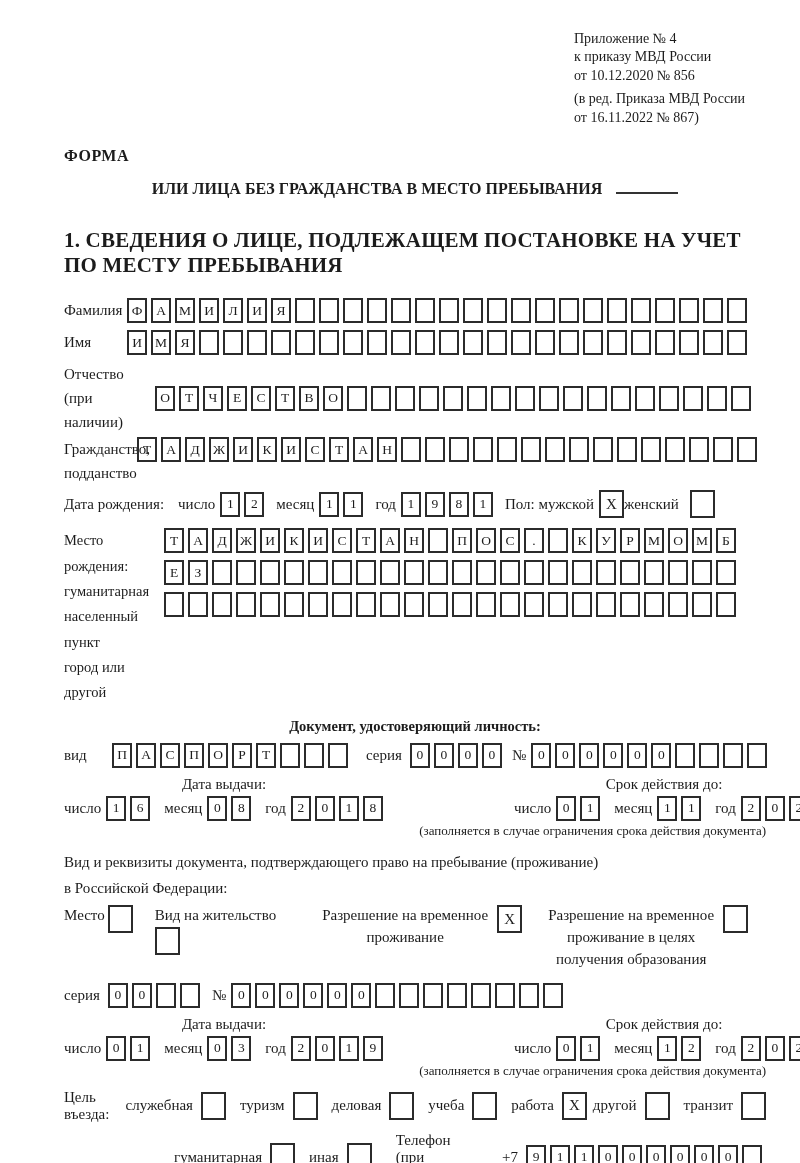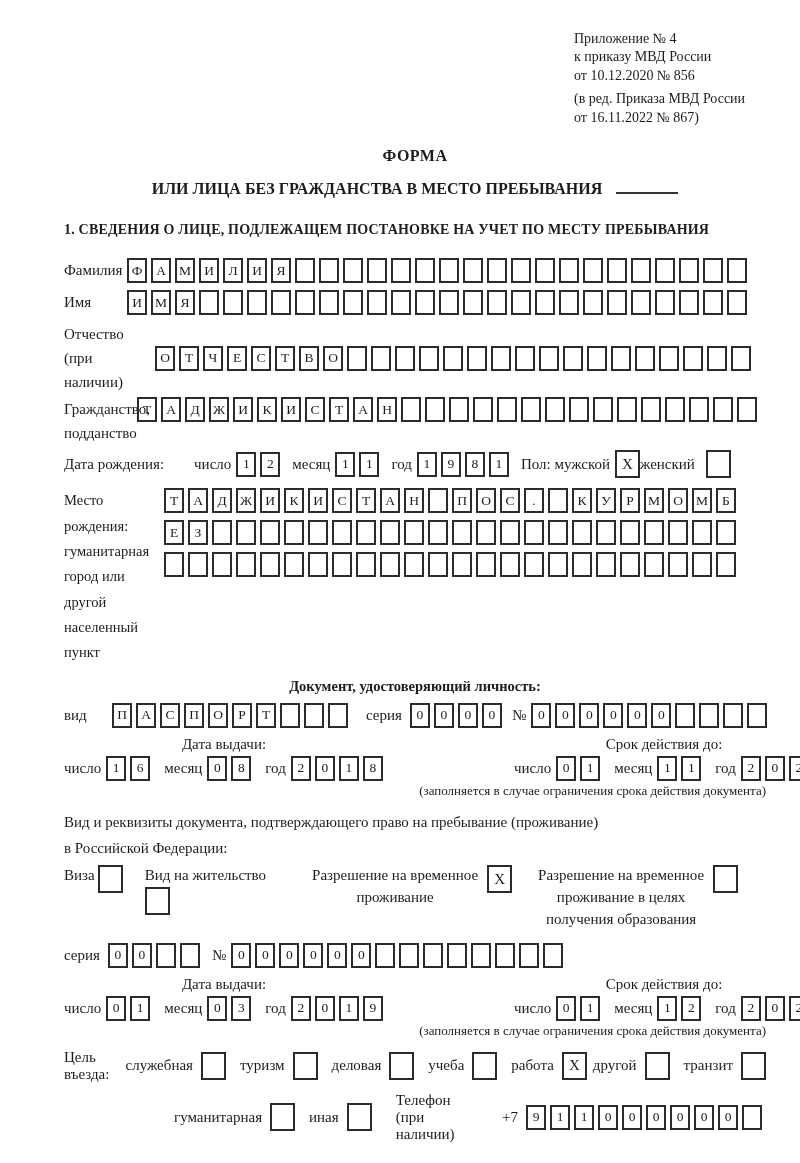--- a/index.html
+++ b/index.html
@@ -6,24 +6,24 @@
   html,body { background:#ffffff; }
   body {
     width:800px; height:1163px;
     font-family:"Liberation Serif","DejaVu Serif",serif;
     color:#1c1c1c;
     padding:30px 34px 16px 64px;
     overflow:hidden;
   }
   .hdr-block { width:192px; margin-left:auto; font-size:14px; line-height:1.32; }
   .hdr-block .gap { margin-top:5px; }
-  .forma { text-align:center; font-weight:bold; font-size:16px; margin:20px 0 12px; letter-spacing:.5px; }
+  .forma { text-align:left; font-weight:bold; font-size:16px; margin:20px 0 12px; letter-spacing:.5px; }
   .title { text-align:center; font-weight:bold; font-size:16px; line-height:1.55; margin-bottom:4px; }
   .title .uline { display:inline-block; width:62px; border-bottom:2px solid #333; height:14px; margin-left:14px; }
-  .sec-heading { font-weight:bold; font-size:14px; margin:20px 0 20px; letter-spacing:.2px; }
+  .sec-heading { font-weight:bold; font-size:21px; margin:26px 0 20px; letter-spacing:.2px; }
 
   .row { display:flex; align-items:center; margin-bottom:7px; }
   .row-top { align-items:flex-start; }
   .lbl { font-size:15px; flex:none; }
   .lbl2 { font-size:15px; line-height:1.6; flex:none; }
   .cells { display:flex; flex:none; }
   .cell {
     width:20px; height:25px; flex:none;
     border:2px solid #2b2b2b; margin-right:4px;
     display:inline-flex; align-items:center; justify-content:center;
@@ -201,21 +201,21 @@
       <span class="cell"></span>
       <span class="cell"></span>
       <span class="cell"></span>
       <span class="cell"></span>
       <span class="cell"></span>
       <span class="cell"></span>
     </span>
 </div>
 
 <div class="row" style="margin-bottom:10px;">
-  <span class="lbl" style="margin-right:30px;">Дата рождения:</span>
+  <span class="lbl" style="margin-right:14px;">Дата рождения:</span>
   <span class="lbl mr5">число</span>
   <span class="cells mr8">
       <span class="cell">1</span>
       <span class="cell">2</span>
     </span>
   <span class="lbl mr5">месяц</span>
   <span class="cells mr8">
       <span class="cell">1</span>
       <span class="cell">1</span>
     </span>
@@ -229,22 +229,22 @@
   <span class="lbl mr5">Пол: мужской</span>
   <span class="chk">X</span>
   <span class="lbl mr5" style="">женский</span>
   <span class="chk" style="margin-left:6px;"></span>
 </div>
 
 <div class="row row-top" style="margin-bottom:12px;">
   <span class="lbl2 w100" style="font-size:14.5px; line-height:1.75;">
     <div>Место рождения:</div>
     <div>гуманитарная</div>
+    <div>населенный пункт</div>
     <div>город или другой</div>
-    <div>населенный пункт</div>
   </span>
   <span class="stack">
     <span class="cells">
         <span class="cell">Т</span>
         <span class="cell">А</span>
         <span class="cell">Д</span>
         <span class="cell">Ж</span>
         <span class="cell">И</span>
         <span class="cell">К</span>
         <span class="cell">И</span>
@@ -407,21 +407,21 @@
 </div>
 <div class="note-right">(заполняется в случае ограничения срока действия документа)</div>
 
 <div class="para">
   <div>Вид и реквизиты документа, подтверждающего право на пребывание (проживание)</div>
   <div>в Российской Федерации:</div>
 </div>
 
 <div class="row row-top" style="margin-bottom:12px;">
   <span class="cb-group">
-    <span class="cb-lbl" style="margin-right:3px;">Виза</span>
+    <span class="cb-lbl" style="margin-right:3px;">Место</span>
     <span class="chk"></span>
   </span>
   <span class="cb-group" style="margin-left:8px;flex-direction:column;">
     <span class="cb-lbl" style="margin-right:20px;">Вид на жительство</span>
     <span class="chk"></span>
   </span>
   <span class="cb-group" style="margin-left:12px;">
     <span class="cb-lbl center">
       <div>Разрешение на временное</div>
       <div>проживание</div>

